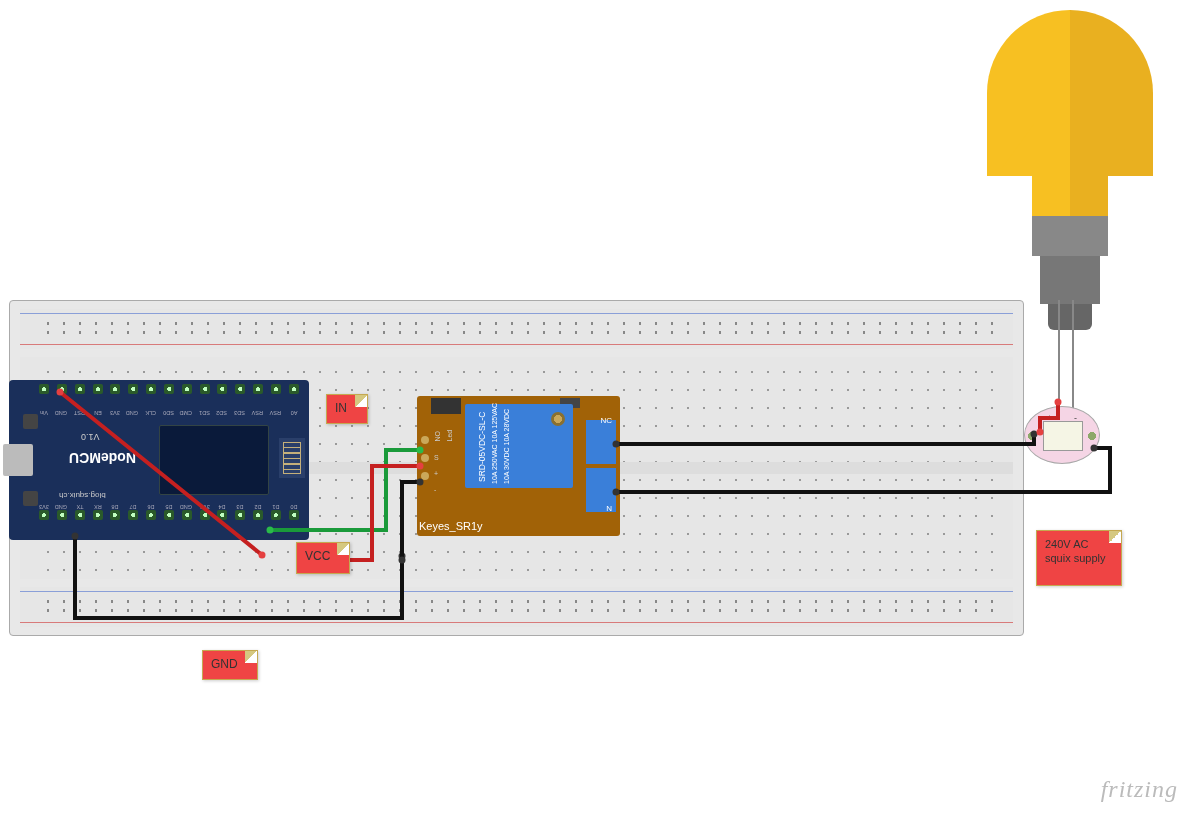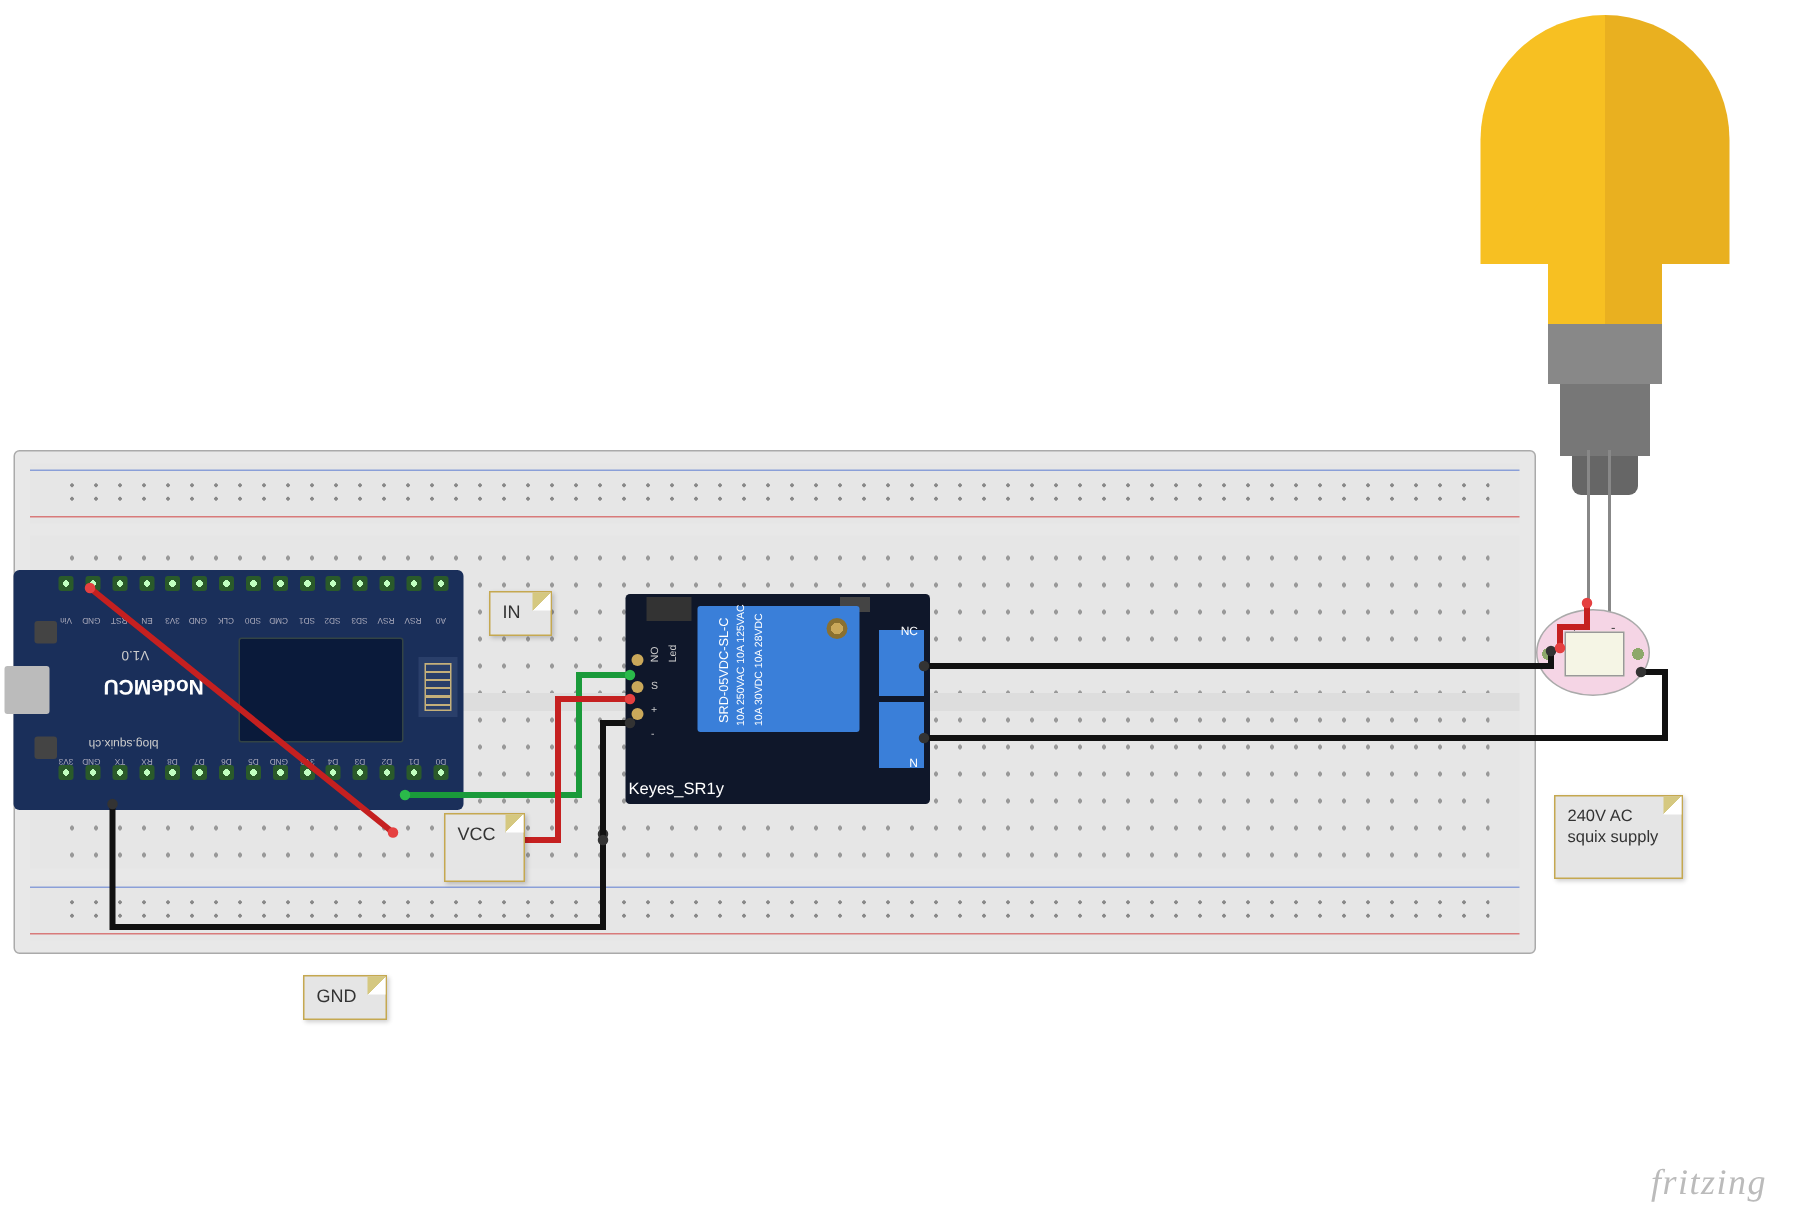--- a/index.html
+++ b/index.html
@@ -30,21 +30,21 @@
 .nodemcu-btn { position: absolute; width: 15px; height: 15px; background: #444; border-radius: 2px; }
 .nodemcu-btn.b1 { left: 14px; top: 34px; }
 .nodemcu-btn.b2 { left: 14px; bottom: 34px; }
 .nodemcu-label { position: absolute; color: #ccc; font-size: 8px; transform: rotate(180deg); }
 .nodemcu-text1 { position: absolute; left: 60px; top: 70px; color: #fff; font-size: 14px; transform: rotate(180deg); font-weight: bold; }
 .nodemcu-text2 { position: absolute; left: 72px; top: 52px; color: #ccc; font-size: 9px; transform: rotate(180deg); }
 .nodemcu-pinlabels-top { position: absolute; left: 30px; right: 10px; top: 30px; display: flex; justify-content: space-between; }
 .nodemcu-pinlabels-bottom { position: absolute; left: 30px; right: 10px; bottom: 30px; display: flex; justify-content: space-between; }
 .pinlabel { color: #aab; font-size: 5.5px; transform: rotate(180deg); width: 10px; text-align: center; }
 
-.relay-module { position: absolute; left: 417px; top: 396px; width: 203px; height: 140px; background: #0f172a; border-radius: 3px; }
+.relay-module { position: absolute; left: 417px; top: 396px; width: 203px; height: 140px; background: #a16207; border-radius: 3px; }
 .relay-block { position: absolute; left: 48px; top: 8px; width: 108px; height: 84px; background: #3a7fd9; border-radius: 2px; }
 .relay-text { position: absolute; color: #fff; font-size: 8.5px; transform: rotate(-90deg); transform-origin: left top; white-space: nowrap; }
 .relay-screw { position: absolute; width: 14px; height: 14px; background: radial-gradient(circle, #caa85a 40%, #8a7030 40%); border-radius: 50%; }
 .relay-term { position: absolute; right: 4px; width: 30px; height: 44px; background: #3a7fd9; }
 .relay-pins-left { position: absolute; left: 2px; top: 40px; width: 12px; display: flex; flex-direction: column; gap: 10px; }
 .relay-pin { width: 8px; height: 8px; background: #caa85a; border-radius: 50%; margin: 0 auto; }
 .relay-label { position: absolute; left: 2px; bottom: 4px; color: #fff; font-size: 11px; }
 .relay-side-label { position: absolute; color: #ccc; font-size: 7px; transform: rotate(-90deg); transform-origin: left; }
 .relay-top-comp { position: absolute; left: 14px; top: 2px; width: 30px; height: 16px; background: #333; }
 .relay-opto { position: absolute; right: 40px; top: 2px; width: 20px; height: 10px; background: #444; }
@@ -62,24 +62,24 @@
 .bulb-glass-r { position: absolute; right: 5px; top: 0; width: 83px; height: 166px; background: #e9b020; border-radius: 0 88px 0 0; }
 .bulb-neck { position: absolute; left: 50px; top: 156px; width: 76px; height: 50px; background: linear-gradient(to right, #f7c022 50%, #e9b020 50%); }
 .bulb-neck::before { content:''; position:absolute; left:-30px; top:-42px; width:0; height:0; border-right:32px solid #f7c022; border-top:44px solid transparent; }
 .bulb-neck::after { content:''; position:absolute; right:-30px; top:-42px; width:0; height:0; border-left:32px solid #e9b020; border-top:44px solid transparent; }
 .bulb-base1 { position: absolute; left: 50px; top: 206px; width: 76px; height: 40px; background: #888; }
 .bulb-base2 { position: absolute; left: 58px; top: 246px; width: 60px; height: 48px; background: #777; }
 .bulb-base3 { position: absolute; left: 66px; top: 294px; width: 44px; height: 26px; background: #666; border-radius: 0 0 6px 6px; }
 .bulb-wire1 { position: absolute; left: 76px; top: 290px; width: 2px; height: 120px; background: #888; }
 .bulb-wire2 { position: absolute; left: 90px; top: 290px; width: 2px; height: 120px; background: #888; }
 
-.note { position: absolute; background: #e5e5e5; border: 1px solid #c5a850; font-size: 12px; padding: 6px 8px; color: #333; box-shadow: 1px 1px 3px rgba(0,0,0,0.2); }
+.note { position: absolute; background: #ef4444; border: 1px solid #c5a850; font-size: 12px; padding: 6px 8px; color: #333; box-shadow: 1px 1px 3px rgba(0,0,0,0.2); }
 .note::before { content: ''; position: absolute; right: 0; top: 0; width: 12px; height: 12px; background: linear-gradient(135deg, #d5c880 50%, #fff 50%); }
 .note-in { left: 326px; top: 394px; width: 42px; height: 30px; }
-.note-vcc { left: 296px; top: 542px; width: 54px; height: 46px; }
+.note-vcc { left: 296px; top: 542px; width: 54px; height: 32px; }
 .note-gnd { left: 202px; top: 650px; width: 56px; height: 30px; }
 .note-240v { left: 1036px; top: 530px; width: 86px; height: 56px; font-size: 11px; line-height: 1.3; }
 
 .fritzing { position: absolute; right: 22px; bottom: 10px; color: #bbb; font-size: 24px; font-family: Georgia, serif; font-style: italic; letter-spacing: 1px; }
 </style>
 </head>
 <body>
 
 <div class="bulb">
   <div class="bulb-glass-l"></div>

